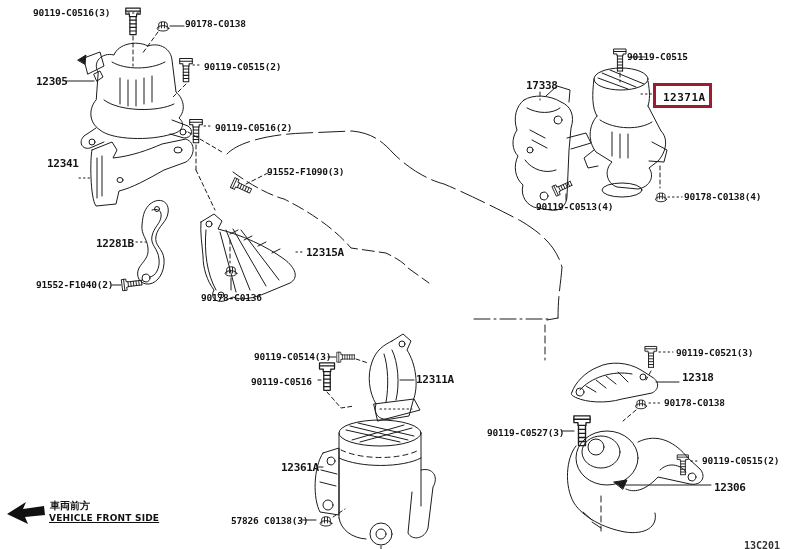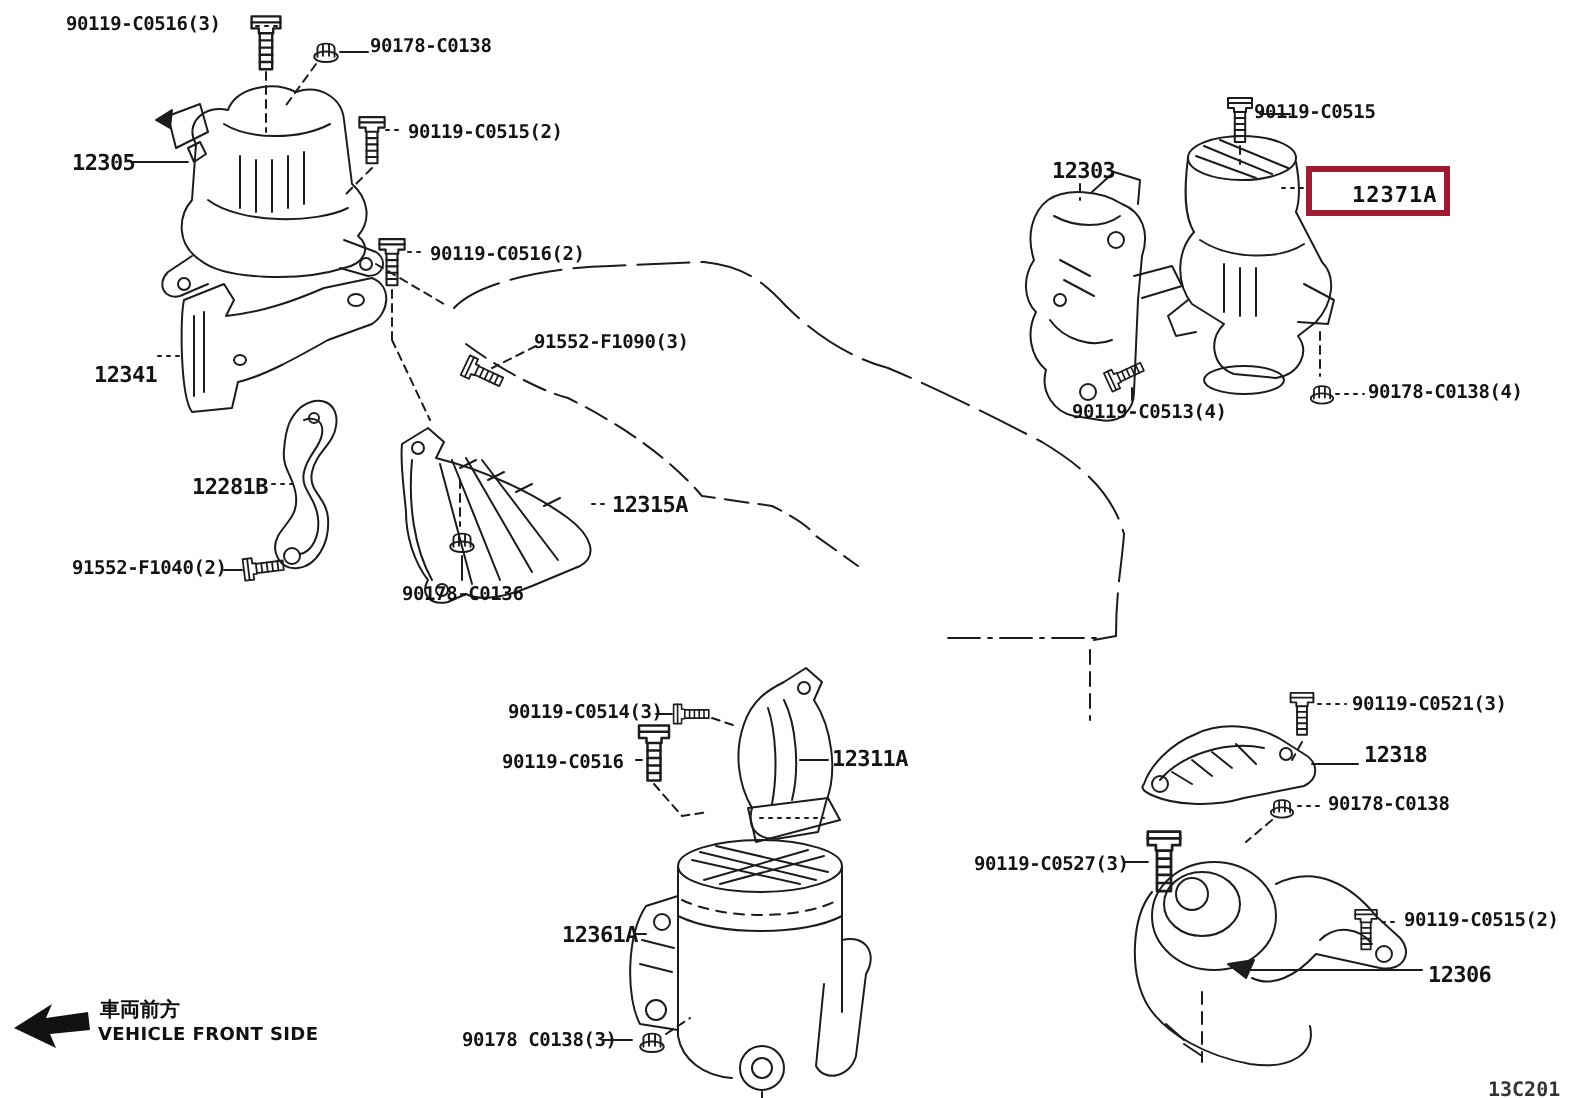--- a/index.html
+++ b/index.html
@@ -8,25 +8,25 @@
     overflow:hidden;font-family:"DejaVu Sans Mono",monospace;text-align:right;
   }
   .art{position:absolute;left:0;top:0;}
   .lbl{
     position:absolute;font-weight:bold;font-size:9.5px;letter-spacing:-0.2px;
     color:#141414;white-space:nowrap;line-height:1;
   }
   .lbl.big{font-size:11px;letter-spacing:-0.3px;}
   .hlbox{
     position:absolute;border:3px solid #9e1b32;background:#ffffff;
-    padding:2px 3px 1px 20px;line-height:1;
+    padding:2px 3px 1px 7px;line-height:1;
   }
   .hlbox span{font-weight:bold;font-size:11px;letter-spacing:0.5px;color:#111;}
   .jp{position:absolute;font-family:"DejaVu Sans",sans-serif;font-weight:bold;font-size:10px;color:#111;line-height:1;}
-  .en{position:absolute;font-family:"DejaVu Sans",sans-serif;font-weight:bold;font-size:9px;letter-spacing:0.2px;color:#111;line-height:1;}
+  .en{position:absolute;font-family:"DejaVu Sans",sans-serif;font-weight:bold;font-size:9px;letter-spacing:0.2px;color:#111;line-height:1;text-decoration:underline;}
   .code{position:absolute;font-weight:bold;font-size:10px;color:#333;line-height:1;}
 </style>
 </head>
 <body>
 
 <div class="stage">
 
   <svg class="art" width="796" height="549" viewBox="0 0 796 549" stroke="#1c1c1c" stroke-width="1" fill="none" stroke-linecap="round" stroke-linejoin="round">
     <defs>
       <g id="boltV">
@@ -219,35 +219,35 @@
     <path fill="#1c1c1c" d="M614,482 L627,480 L623,489 Z"></path>
 
     <path fill="#111" stroke="none" d="M44,506 L23,509 L26,502 L7,514 L28,524 L25,517 L45,515 Z"></path>
   </svg>
 
   <div class="lbl" style="left:33px;top:8px">90119-C0516(3)</div>
   <div class="lbl" style="left:185px;top:19px">90178-C0138</div>
   <div class="lbl big" style="left:36px;top:76px">12305</div>
   <div class="lbl" style="left:204px;top:62px">90119-C0515(2)</div>
   <div class="lbl" style="left:215px;top:123px">90119-C0516(2)</div>
-  <div class="lbl big" style="left:47px;top:182px">12341</div>
+  <div class="lbl big" style="left:47px;top:158px">12341</div>
   <div class="lbl" style="left:267px;top:167px">91552-F1090(3)</div>
   <div class="lbl big" style="left:96px;top:238px">12281B</div>
   <div class="lbl big" style="left:306px;top:247px">12315A</div>
   <div class="lbl" style="left:36px;top:280px">91552-F1040(2)</div>
   <div class="lbl" style="left:201px;top:293px">90178-C0136</div>
-  <div class="lbl big" style="left:526px;top:80px">12303</div>
+  <div class="lbl big" style="left:526px;top:80px">17338</div>
   <div class="lbl" style="left:627px;top:52px">90119-C0515</div>
   <div class="lbl" style="left:536px;top:202px">90119-C0513(4)</div>
   <div class="lbl" style="left:684px;top:192px">90178-C0138(4)</div>
   <div class="lbl" style="left:254px;top:352px">90119-C0514(3)</div>
   <div class="lbl" style="left:251px;top:377px">90119-C0516</div>
   <div class="lbl big" style="left:416px;top:374px">12311A</div>
   <div class="lbl big" style="left:281px;top:462px">12361A</div>
-  <div class="lbl" style="left:231px;top:516px">90178 C0138(3)</div>
+  <div class="lbl" style="left:231px;top:516px">57826 C0138(3)</div>
   <div class="lbl" style="left:676px;top:348px">90119-C0521(3)</div>
   <div class="lbl big" style="left:682px;top:372px">12318</div>
   <div class="lbl" style="left:664px;top:398px">90178-C0138</div>
   <div class="lbl" style="left:487px;top:428px">90119-C0527(3)</div>
   <div class="lbl" style="left:702px;top:456px">90119-C0515(2)</div>
   <div class="lbl big" style="left:714px;top:482px">12306</div>
 
   <div class="hlbox" style="left:653px;top:83px">
     <span>12371A</span>
   </div>

